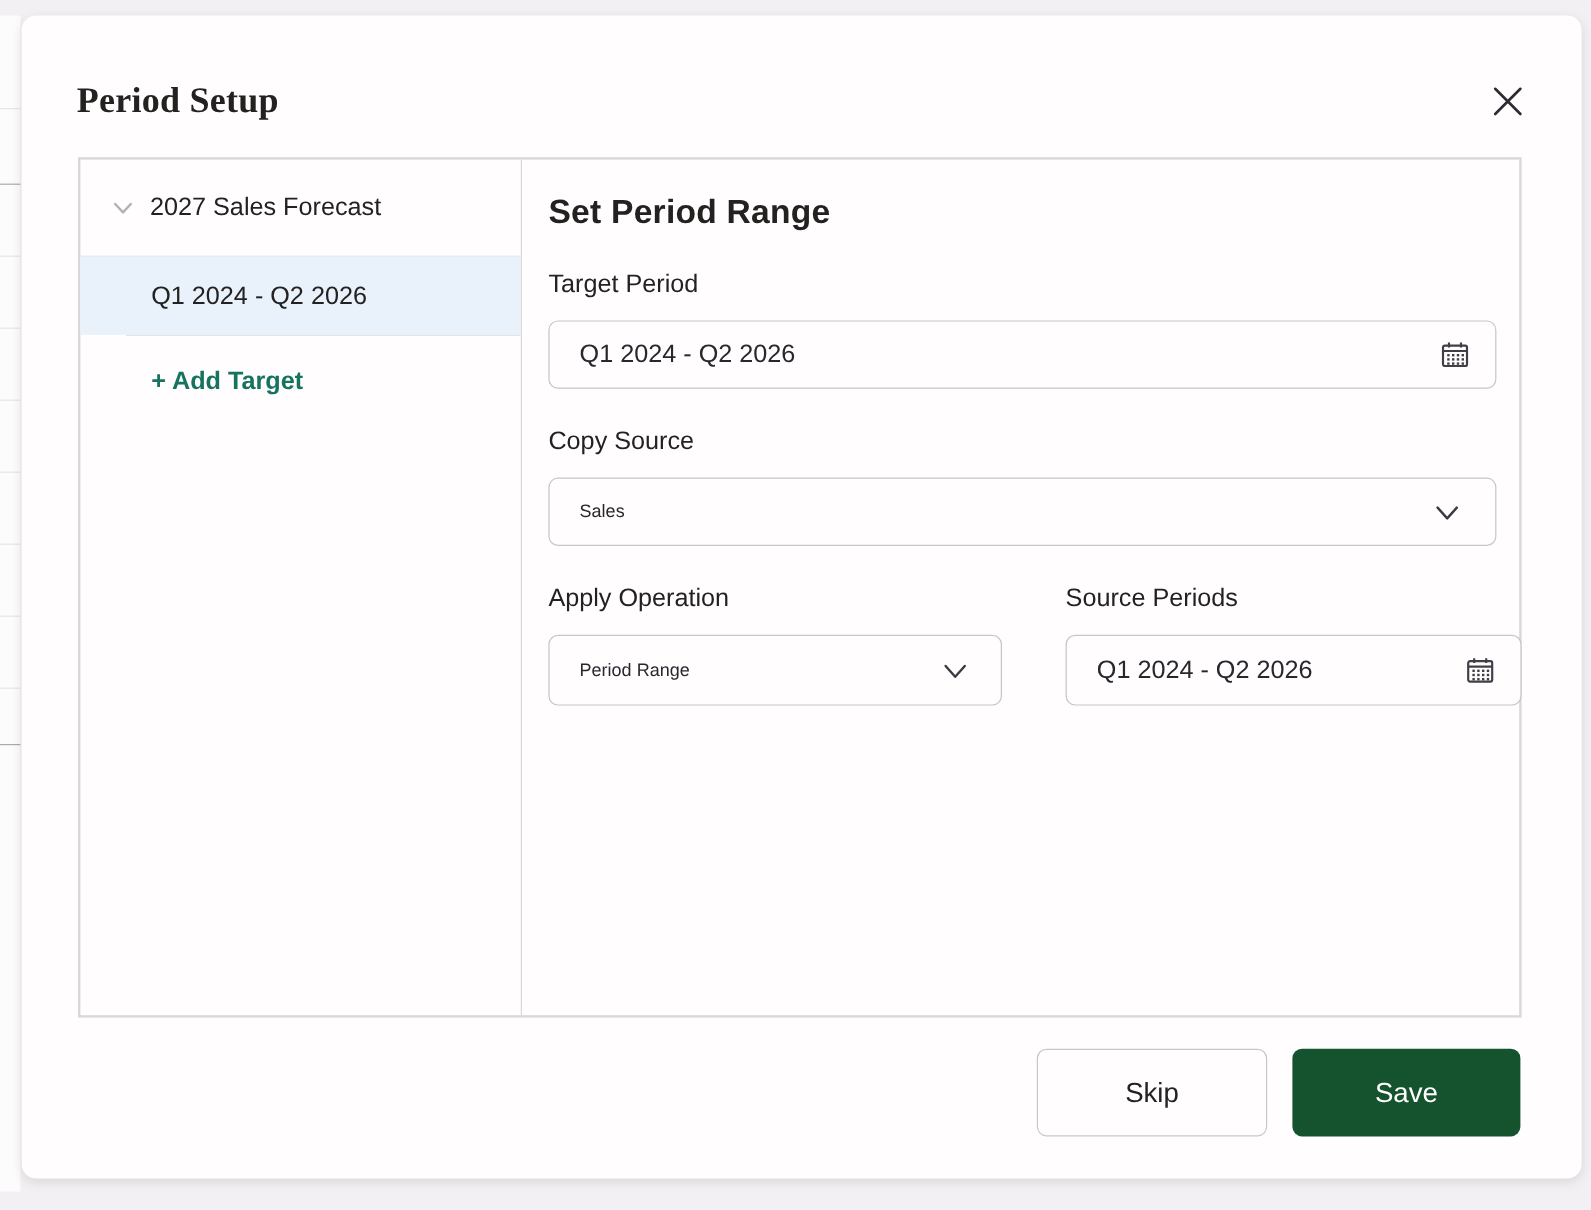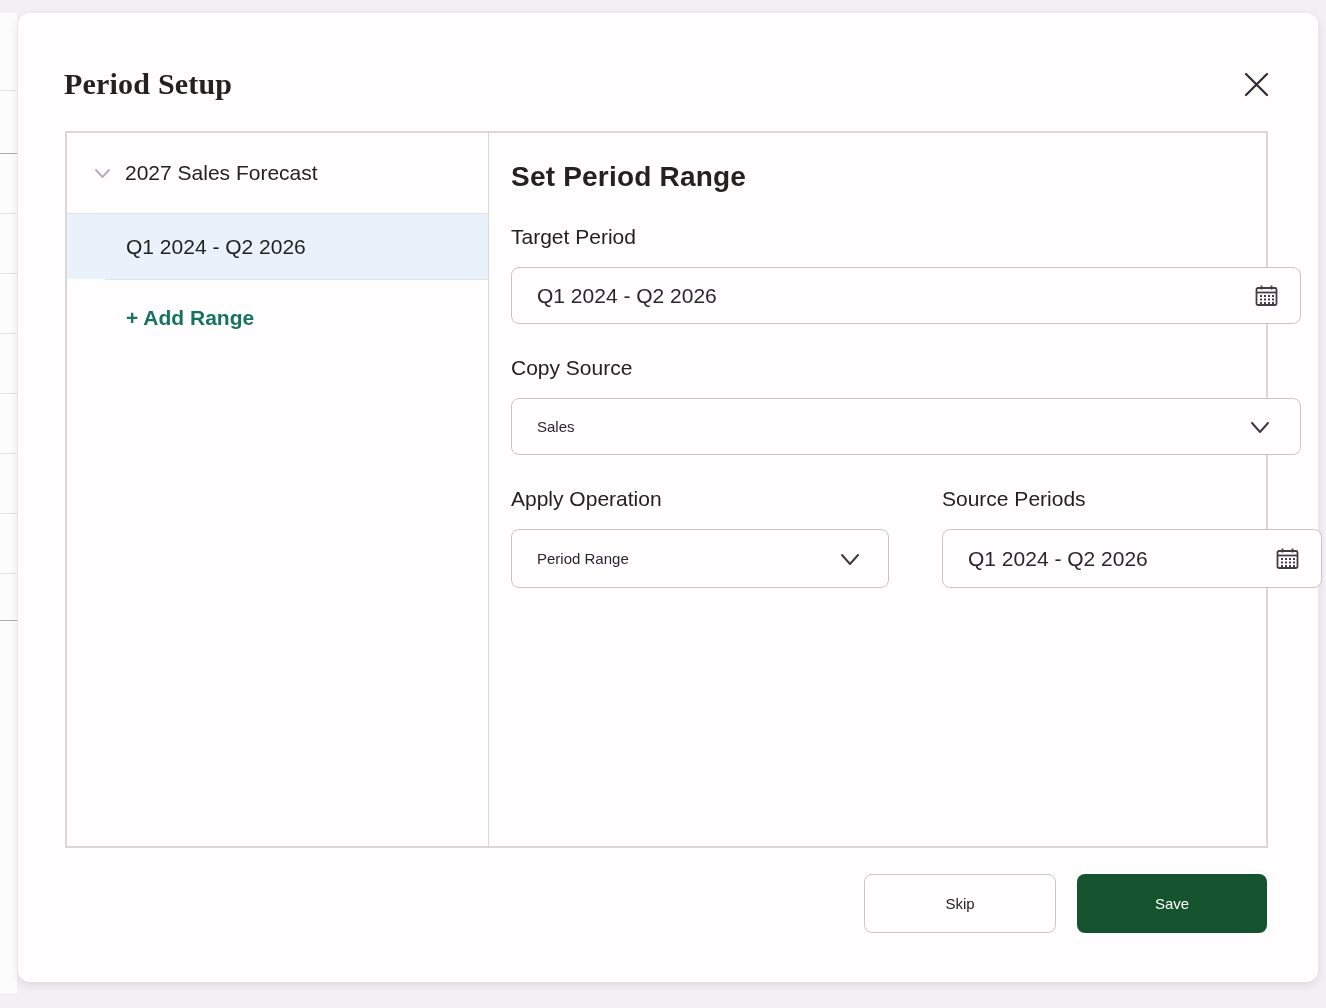--- a/index.html
+++ b/index.html
@@ -62,21 +62,21 @@
     left: 47px; top: 118px;
     width: 1203px; height: 717px;
     border: 2px solid #d9d7d9;
     box-sizing: border-box;
     display: flex;
     background: #fffdfe;
   }
 
   
   .sidebar {
-    width: 422px;
+    width: 368px;
     border-right: 1px solid #d9d7d9;
     box-sizing: border-box;
     flex: none;
   }
   .tree-root {
     height: 81px;
     display: flex;
     align-items: center;
     padding-left: 24px;
     gap: 11px;
@@ -185,24 +185,24 @@
     position: absolute;
     left: 0; top: 861px;
     width: 100%;
     display: flex;
     justify-content: flex-end;
     gap: 21px;
     padding-right: 51px;
     box-sizing: border-box;
   }
   .btn {
-    height: 59px;
+    height: 73px;
     border-radius: 8px;
     font-family: "Liberation Sans", sans-serif;
-    font-size: 15px;
+    font-size: 23px;
     cursor: pointer;
     box-sizing: border-box;
   }
   .btn-skip {
     width: 192px;
     background: #fffdfe;
     border: 1.5px solid #c9c7cb;
     color: #232221;
   }
   .btn-save {
@@ -251,21 +251,21 @@
           </svg>
         </span>
         <span class="tree-root-label">2027 Sales Forecast</span>
       </div>
 
       <div class="range-item selected">
         <span>Q1 2024 - Q2 2026</span>
       </div>
       <div class="range-divider"></div>
 
-      <span class="add-range">+ Add Range</span>
+      <span class="add-range">+ Add Target</span>
     </div>
 
     <div class="main">
 
       <h2 class="main-heading">Set Period Range</h2>
 
       <div class="field-label">Target Period</div>
       <div class="field full">
         <input type="text" value="Q1 2024 - Q2 2026" style="">
         <span class="trail-icon">

